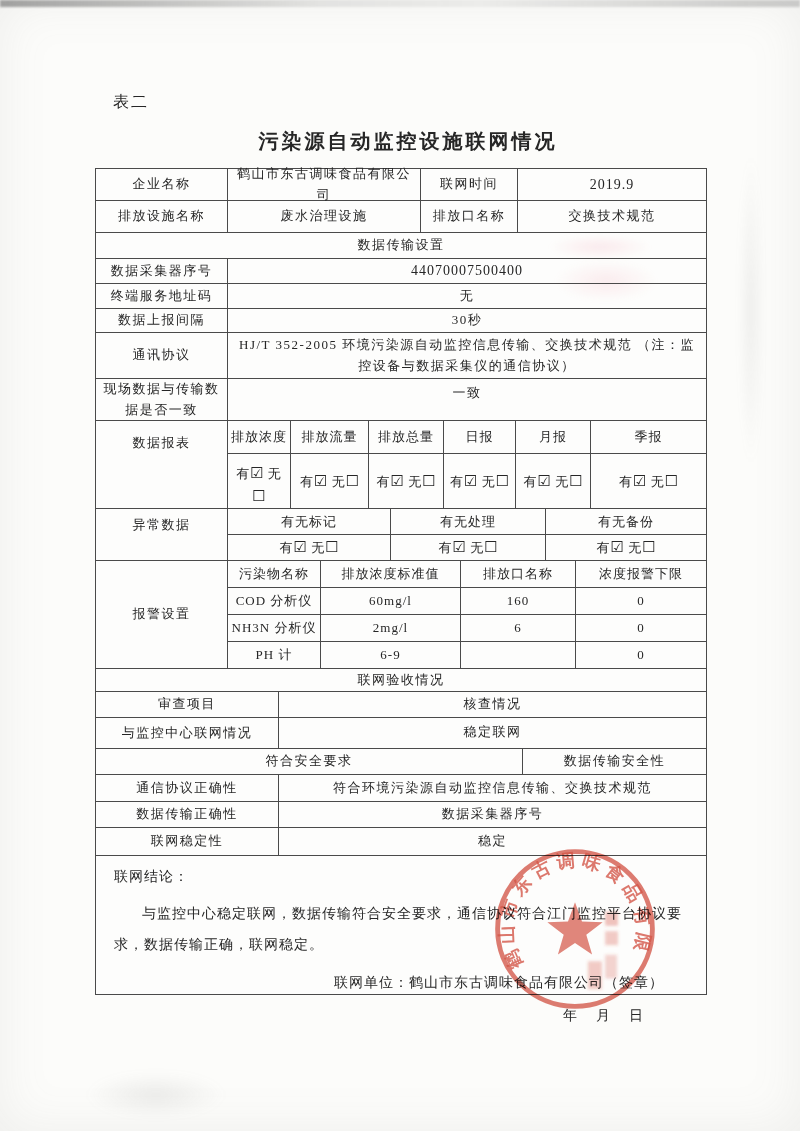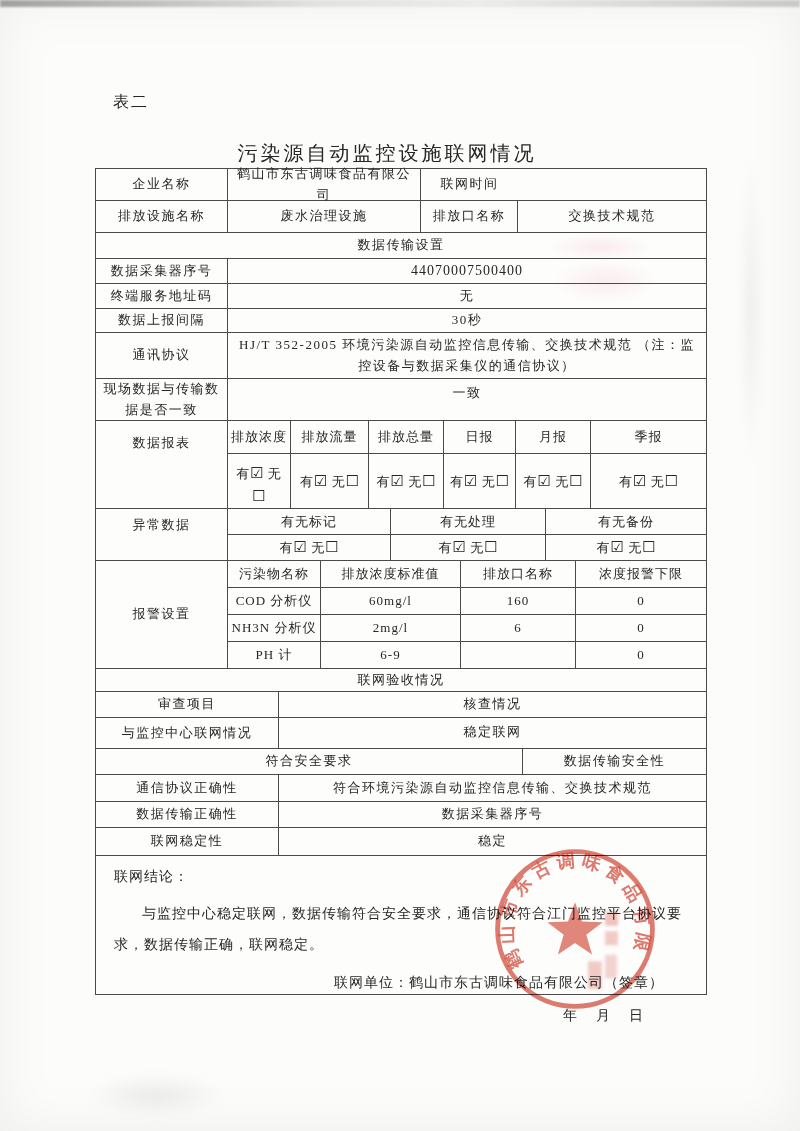--- a/index.html
+++ b/index.html
@@ -22,22 +22,22 @@
   .ghost-pink-1{left:548px;top:234px;width:104px;height:26px;
     background:radial-gradient(ellipse at center,rgba(235,125,150,.22),rgba(235,125,150,0) 70%);filter:blur(2px);}
   .ghost-pink-2{left:554px;top:260px;width:104px;height:42px;
     background:radial-gradient(ellipse at center,rgba(235,125,150,.20),rgba(235,125,150,0) 70%);filter:blur(2px);}
   .streak-right{left:738px;top:150px;width:26px;height:320px;
     background:radial-gradient(ellipse at center,rgba(120,120,120,.10),rgba(120,120,120,0) 70%);filter:blur(3px);}
   .smudge-bottom{left:86px;top:1072px;width:140px;height:46px;
     background:radial-gradient(ellipse at center,rgba(120,120,120,.12),rgba(120,120,120,0) 70%);filter:blur(4px);}
 
   .form-label{position:absolute;left:113px;top:92px;font-size:16px;letter-spacing:2px;}
-  .doc-title{position:absolute;left:81px;top:128px;width:612px;text-align:center;
-    font-size:20px;font-weight:normal;letter-spacing:3px;margin-top:12px;}
+  .doc-title{position:absolute;left:102px;top:128px;width:612px;text-align:center;
+    font-size:20px;font-weight:bold;letter-spacing:3px;}
 
   .tbl{position:absolute;left:95px;top:168px;width:612px;border:1px solid var(--line);
     box-sizing:border-box;background:rgba(255,255,255,.35);}
   .r{display:flex;align-items:stretch;border-bottom:1px solid var(--line);box-sizing:border-box;}
   .r:last-child{border-bottom:none;font-family:Liberation Serif, serif;}
   .c{display:flex;align-items:center;justify-content:center;text-align:center;
     border-right:1px solid var(--line);font-size:13px;letter-spacing:1.5px;line-height:1.55;
     padding:1px 5px;box-sizing:border-box;}
   .c:last-child{border-right:none;}
   .lab{width:132px;flex:none;}
@@ -79,20 +79,21 @@
 
   <div class="form-label">表二</div>
   <div class="doc-title">污染源自动监控设施联网情况</div>
 
   <div class="tbl">
 
     <div class="r" style="height:32px">
       <div class="c lab">企业名称</div>
       <div class="c" style="width:193px;flex:none">鹤山市东古调味食品有限公司</div>
       <div class="c" style="width:97px;flex:none">联网时间</div>
+      <div class="c grow num">2019.9</div>
     </div>
 
     <div class="r" style="height:32px">
       <div class="c lab">排放设施名称</div>
       <div class="c" style="width:193px;flex:none">废水治理设施</div>
       <div class="c" style="width:97px;flex:none">排放口名称</div>
       <div class="c grow">交换技术规范</div>
     </div>
 
     <div class="r" style="height:26px">

